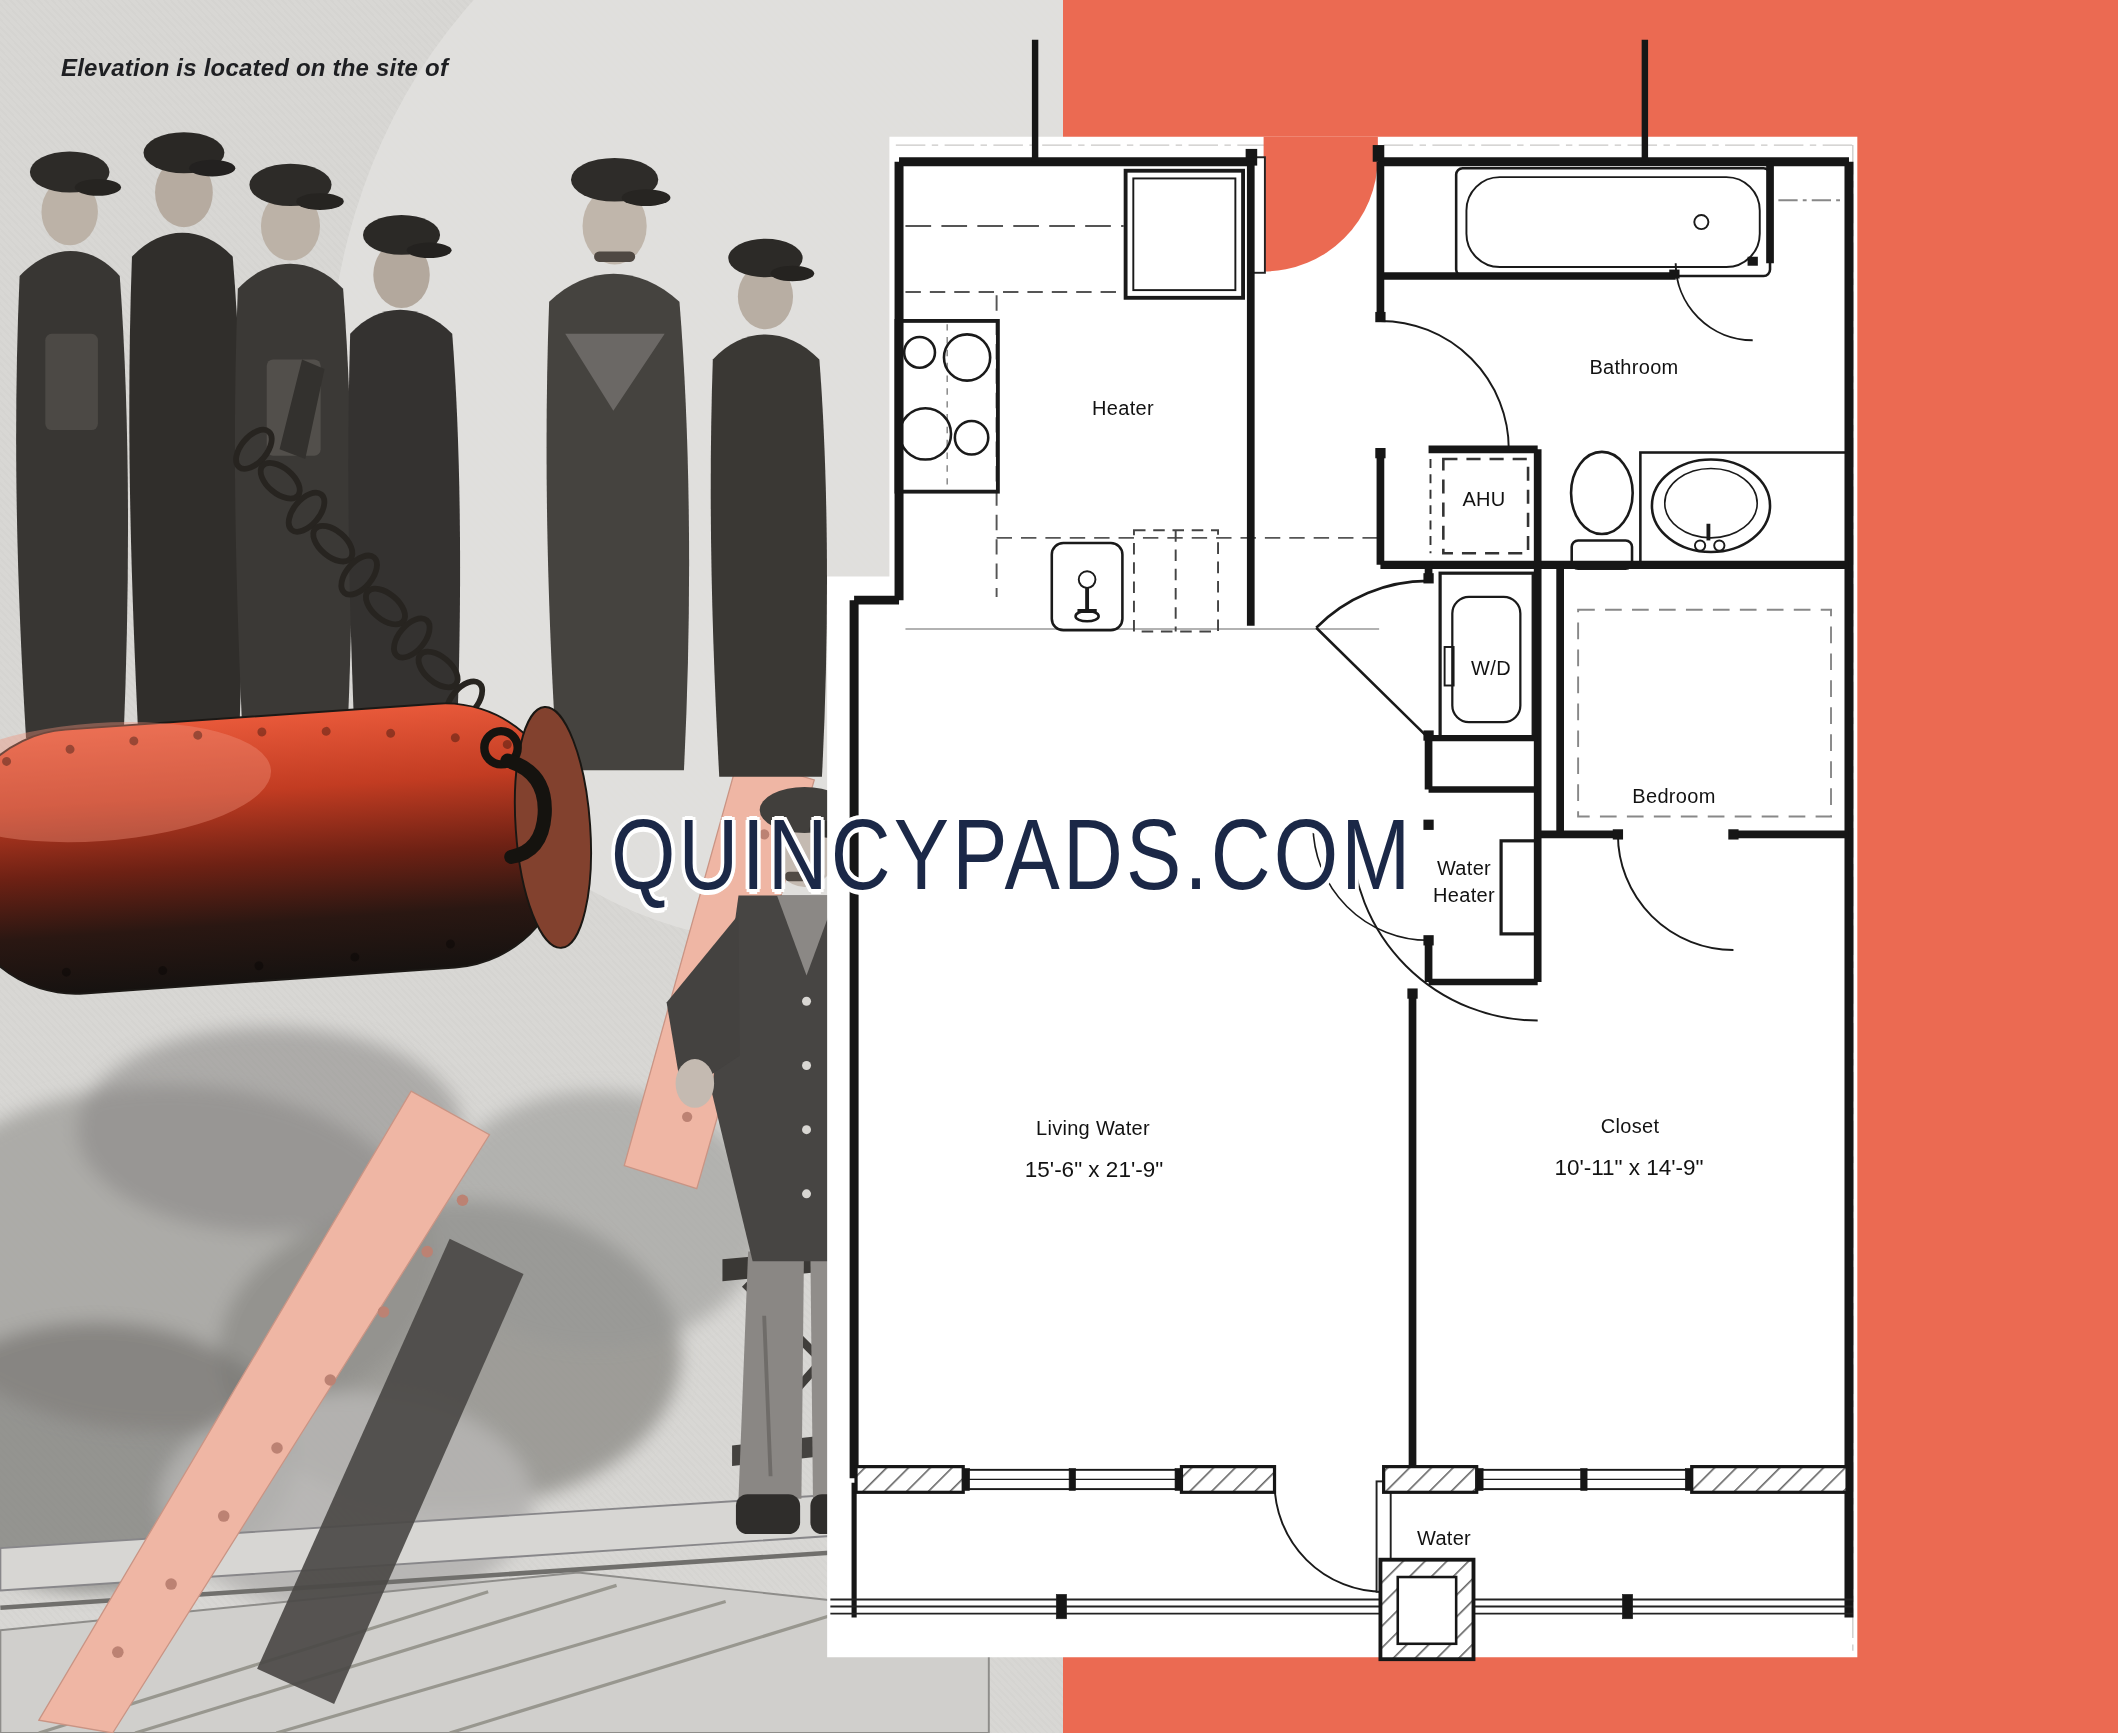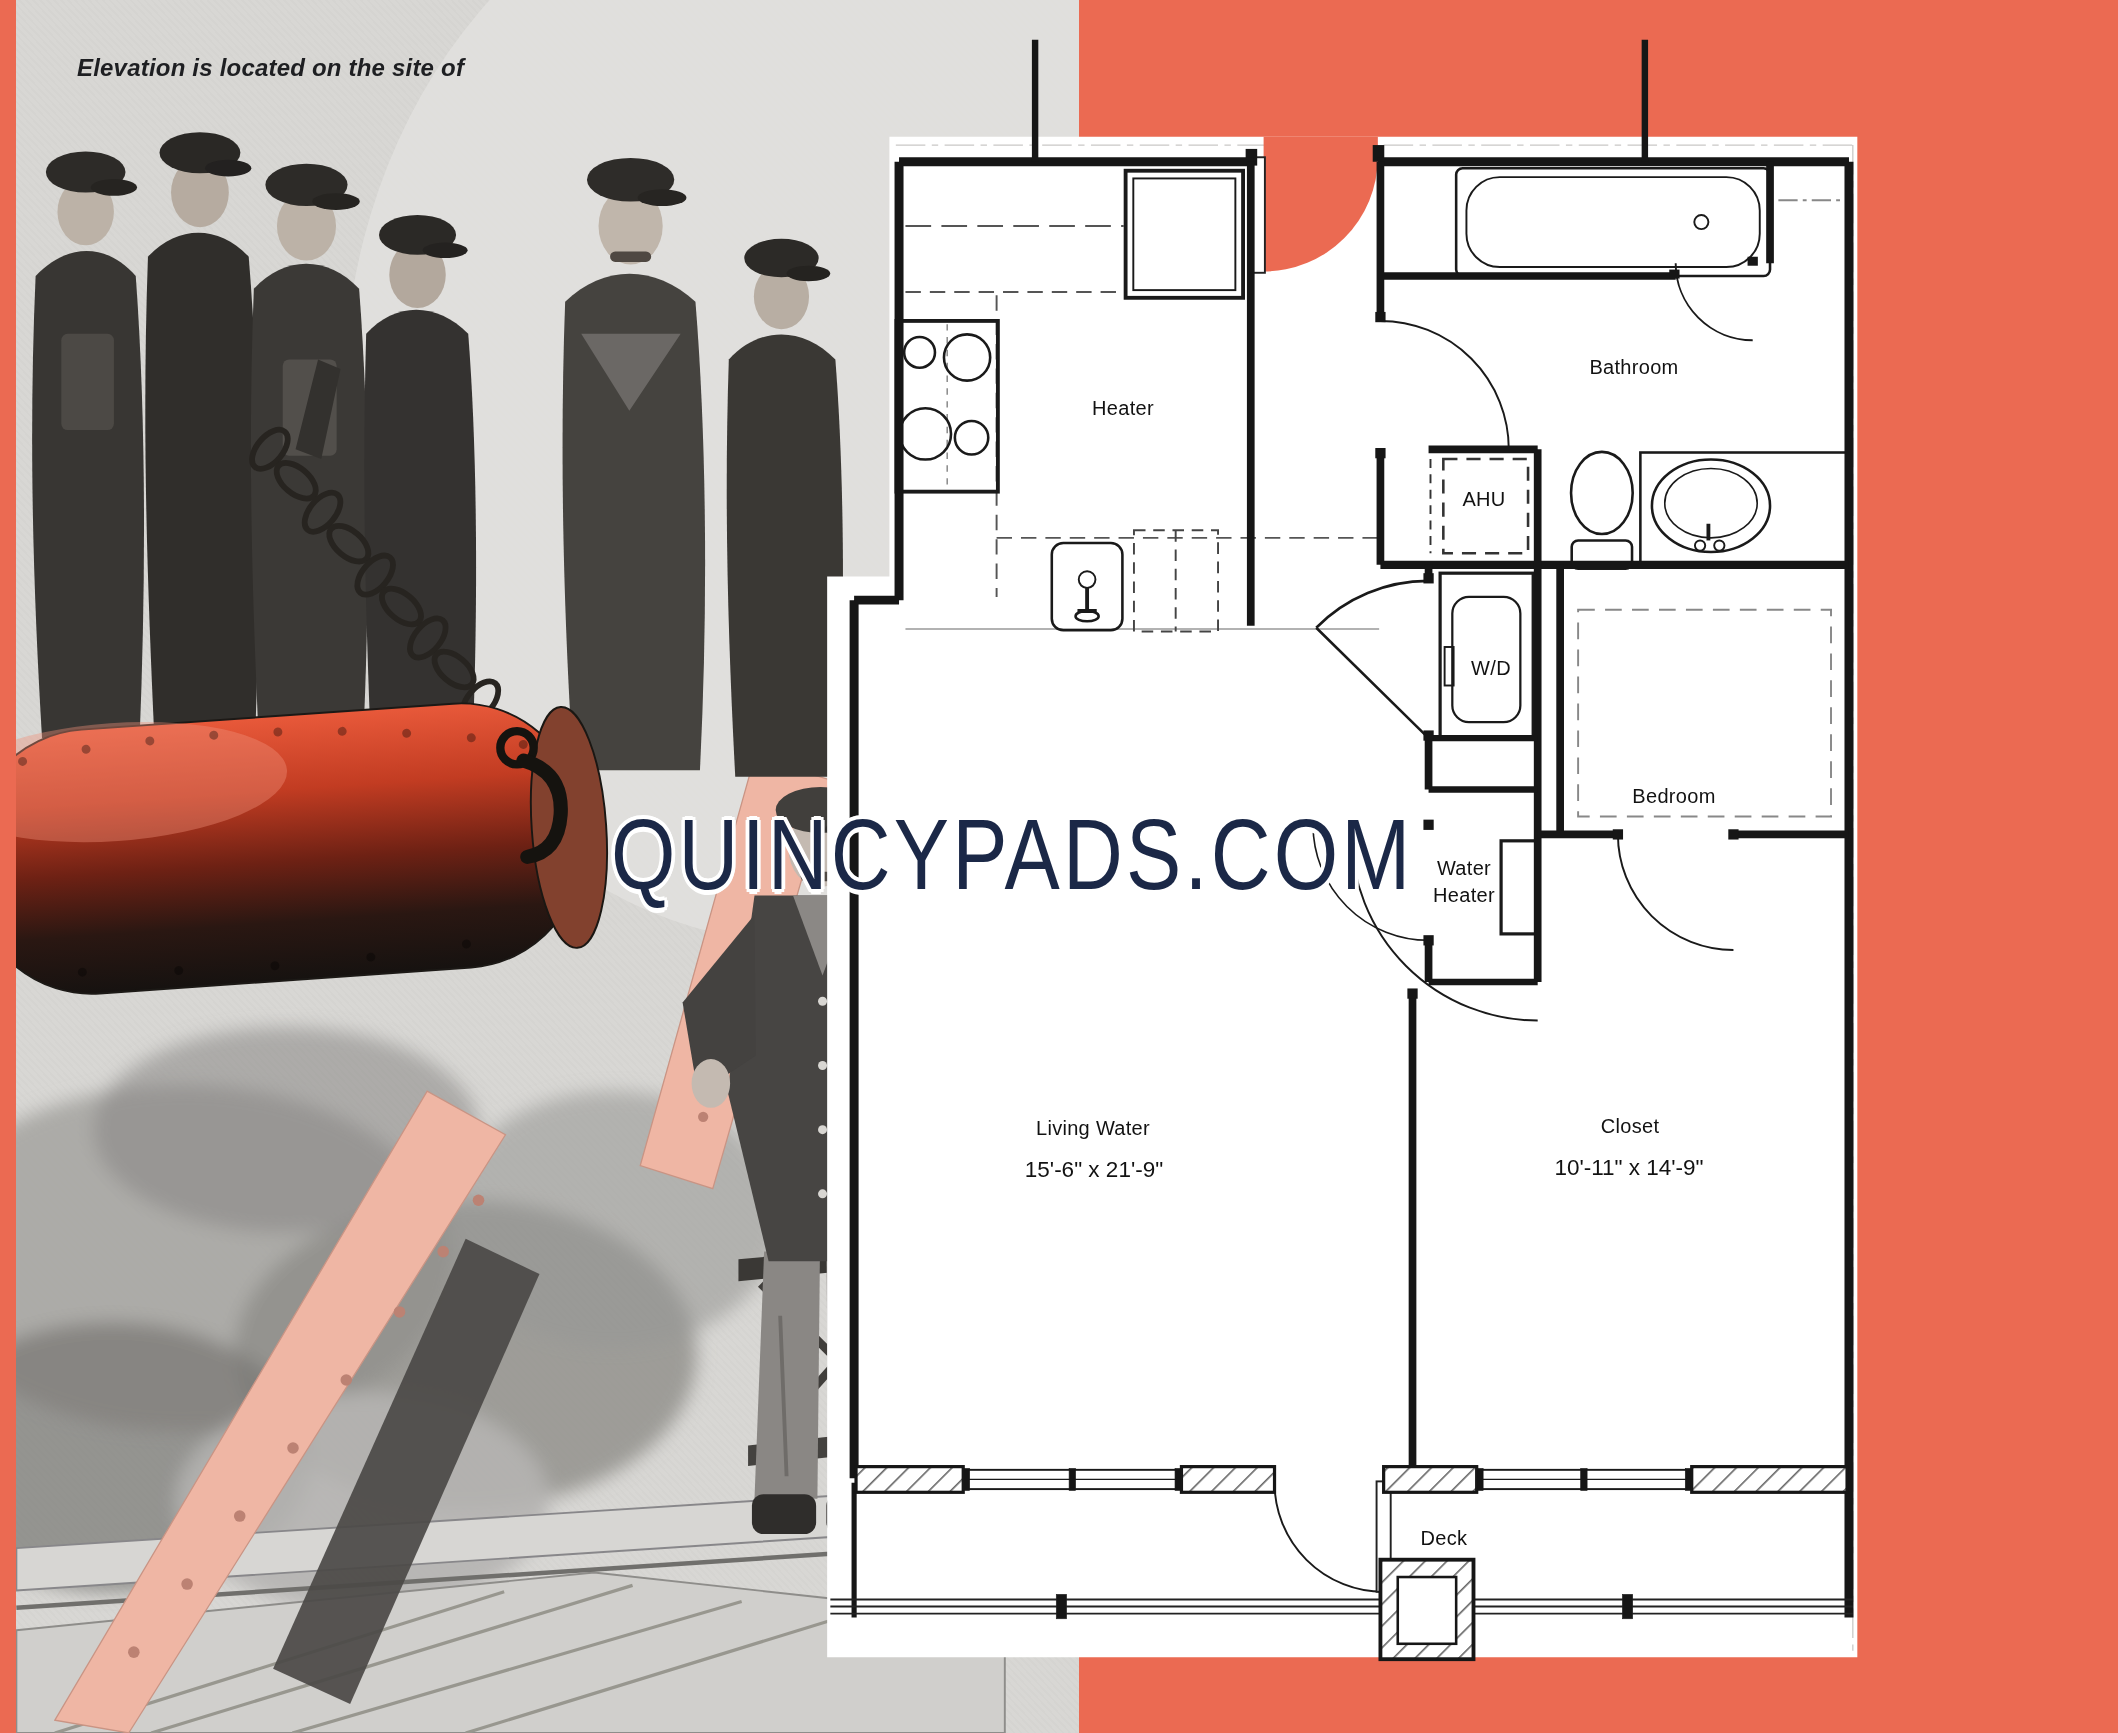--- a/index.html
+++ b/index.html
@@ -1,20 +1,20 @@
 <!DOCTYPE html>
 <html style="font-size:10.3px"><head>
 <meta charset="utf-8">
 <style>
   html,body{margin:0;padding:0;}
   body{width:2119px;height:1733px;overflow:hidden;font-family:"Liberation Sans",sans-serif;}
   #canvas{position:relative;width:2119px;height:1733px;background:#EB6A52;overflow:hidden;}
 
   
-  .photo-panel{position:absolute;left:16px;top:0;width:1063px;height:1733px;background:#D8D7D4;
+  .photo-panel{position:absolute;left:0;top:0;width:1063px;height:1733px;background:#D8D7D4;
     background-image:repeating-linear-gradient(47deg,rgba(0,0,0,.015) 0 1.9px,transparent 1.9px 5.1px);}
   .photo-panel svg{position:absolute;left:0;top:0;}
 
   .caption{position:absolute;left:61px;top:50px;width:526px;
     font-size:24px;font-weight:700;font-style:italic;line-height:1.5;color:#1E1F22;letter-spacing:0.2px;}
   .caption span{display:block;}
 
   
   .plan-svg{position:absolute;left:0;top:0;width:2119px;height:1733px;}
 
@@ -368,17 +368,17 @@
   <div class="room-label" style="left:1123px;top:408px">Heater</div>
   <div class="room-label" style="left:1634px;top:367px">Bathroom</div>
   <div class="room-label" style="left:1484px;top:499px">AHU</div>
   <div class="room-label" style="left:1491px;top:668px">W/D</div>
   <div class="room-label wrap" style="left:1464px;top:882px">Water Heater</div>
   <div class="room-label" style="left:1674px;top:796px">Bedroom</div>
   <div class="room-label" style="left:1093px;top:1128px">Living Water</div>
   <div class="room-dim" style="left:1094px;top:1170px">15'-6" x 21'-9"</div>
   <div class="room-label" style="left:1630px;top:1126px">Closet</div>
   <div class="room-dim" style="left:1629px;top:1168px">10'-11" x 14'-9"</div>
-  <div class="room-label" style="left:1444px;top:1538px">Deck</div>
+  <div class="room-label" style="left:1444px;top:1538px">Water</div>
 
   <div class="watermark">QUINCYPADS.COM</div>
 </div>
 
 
 </body></html>

